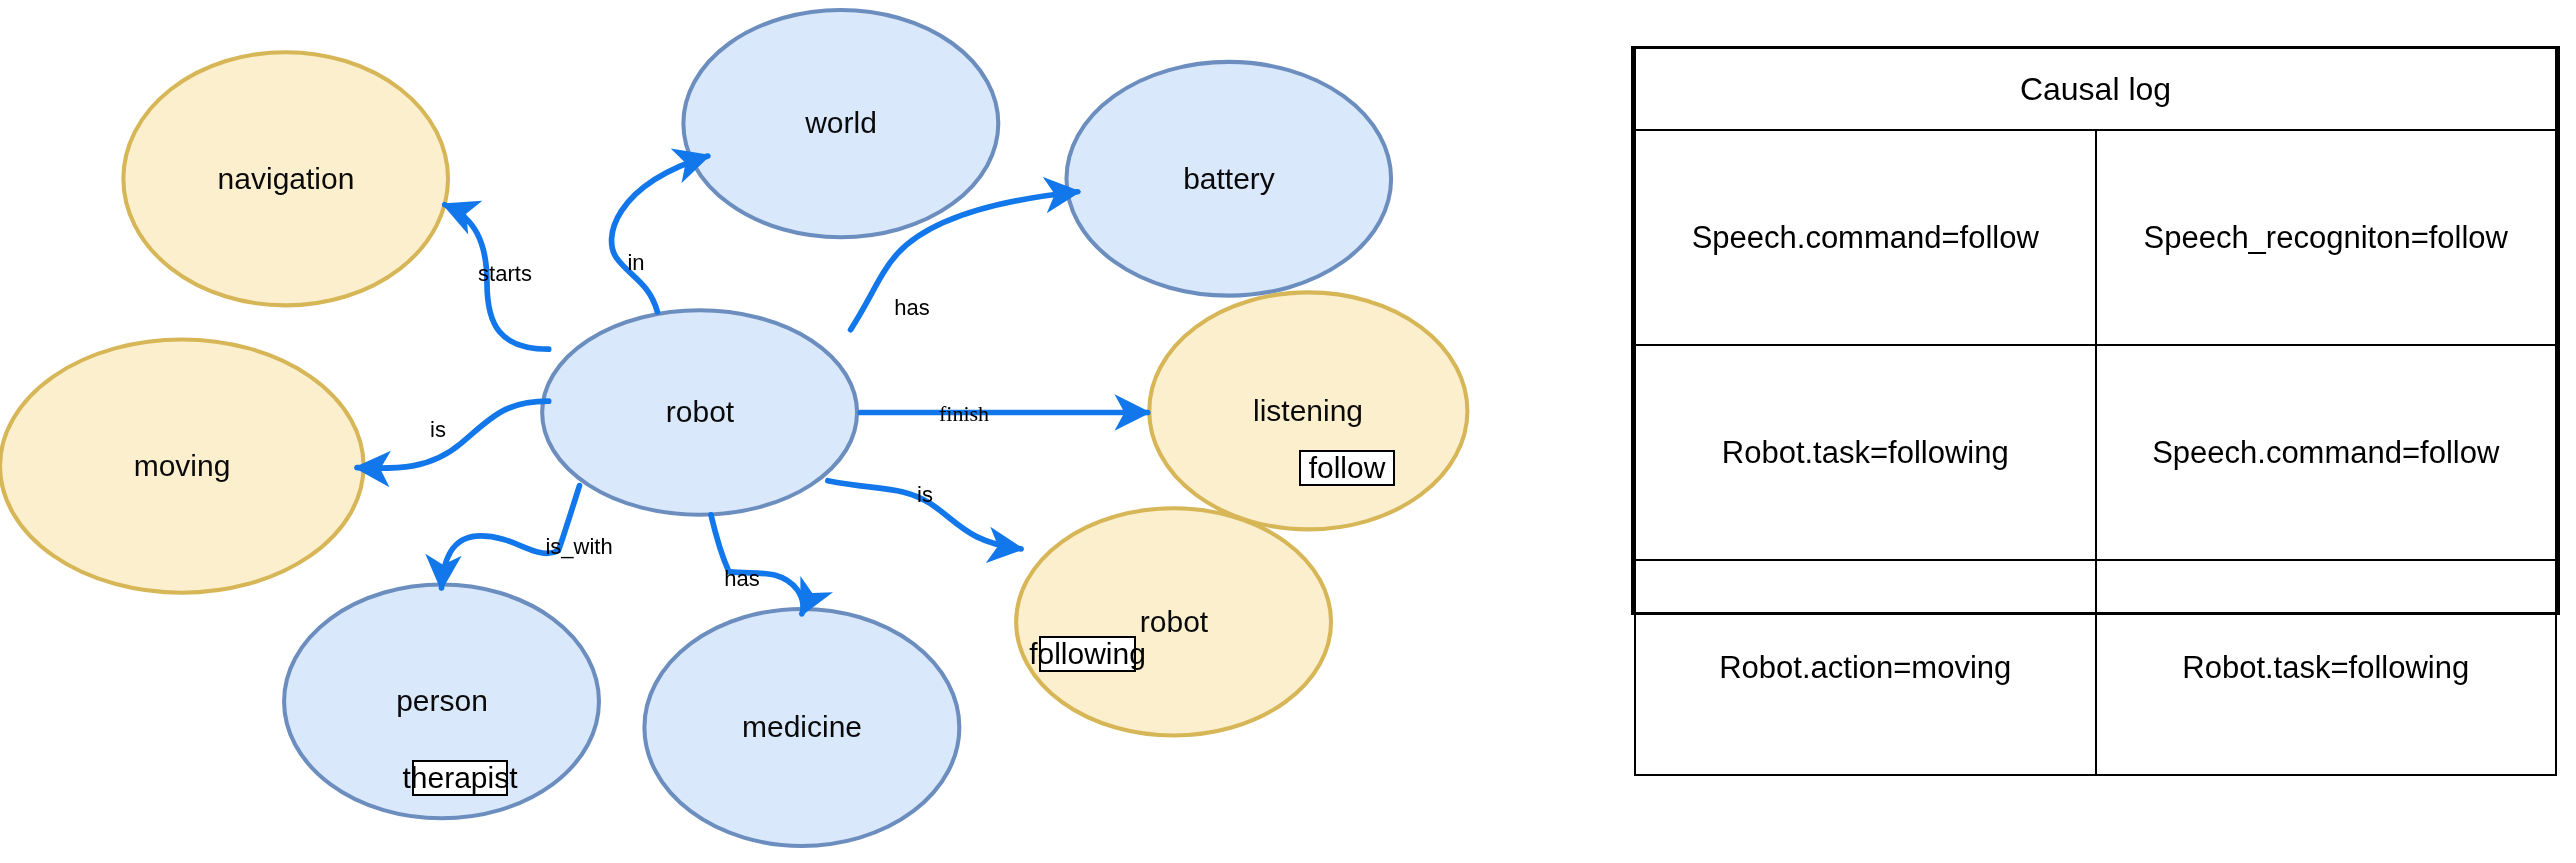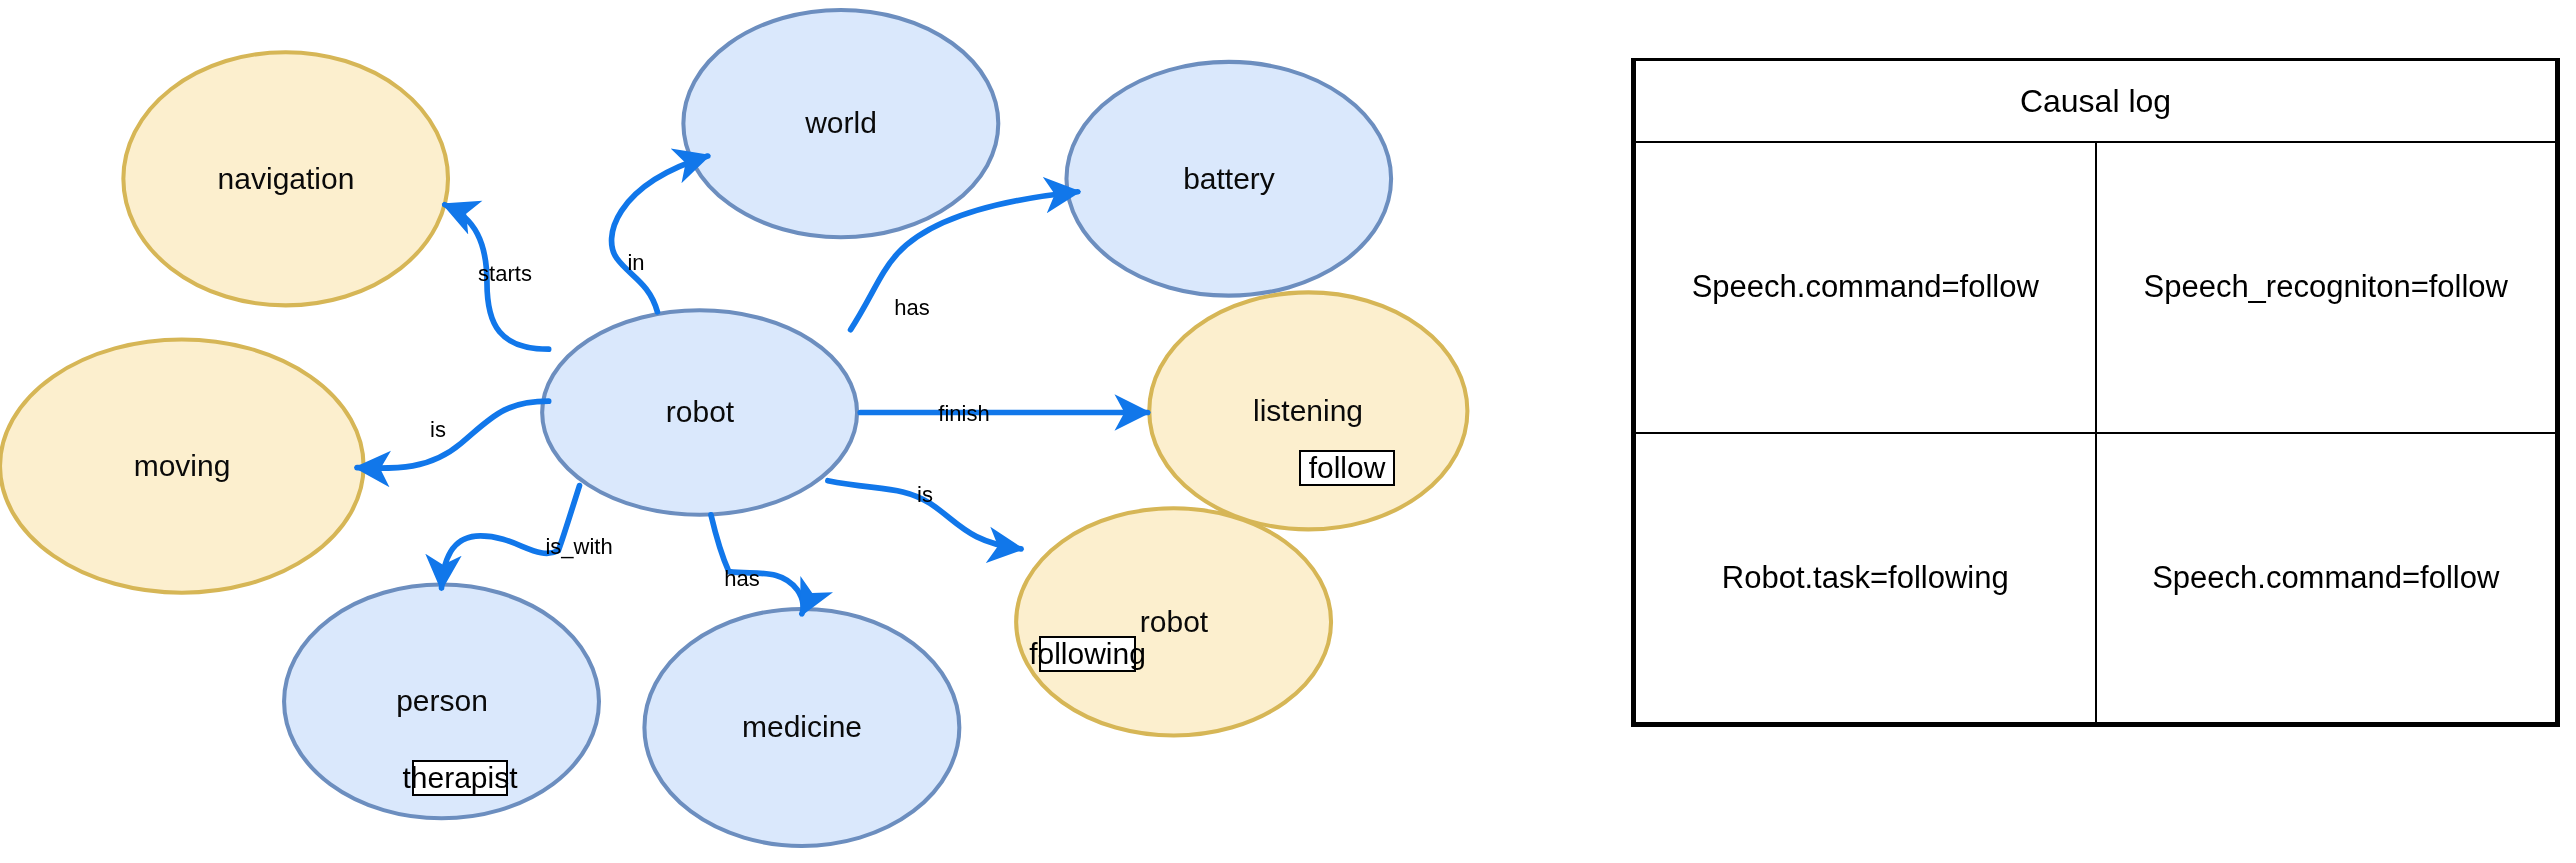--- a/index.html
+++ b/index.html
@@ -37,22 +37,22 @@
     align-items:center;
     justify-content:center;
     font-size:30px;
     color:#000;
     font-family:"Liberation Sans",sans-serif;
   }
 
   
   #causal-log{
     position:absolute;
-    left:1631px; top:58px;
-    width:929px; height:669px;
+    left:1631px; top:46px;
+    width:929px; height:569px;
     border:3.2px solid #000;
     box-sizing:border-box;
     background:#fff;
   }
   #causal-log table{
     width:100%;height:100%;
     border-collapse:collapse;
     table-layout:fixed;
   }
   #causal-log th,#causal-log td{
@@ -122,21 +122,21 @@
     <div class="node-label" style="left:700px;top:412px;">robot</div>
     <div class="node-label" style="left:1308px;top:411px;">listening</div>
     <div class="node-label" style="left:442px;top:701px;">person</div>
     <div class="node-label" style="left:802px;top:727px;">medicine</div>
     <div class="node-label" style="left:1174px;top:622px;">robot</div>
 
     <div class="edge-label" style="left:505px;top:274px;">starts</div>
     <div class="edge-label" style="left:636px;top:263px;">in</div>
     <div class="edge-label" style="left:912px;top:308px;">has</div>
     <div class="edge-label" style="left:438px;top:430px;">is</div>
-    <div class="edge-label" style="left:964px;top:414px;">finish</div>
+    <div class="edge-label" style="left:964px;top:414px;font-family:Liberation Serif, serif;">finish</div>
     <div class="edge-label" style="left:925px;top:495px;">is</div>
     <div class="edge-label" style="left:579px;top:547px;">is_with</div>
     <div class="edge-label" style="left:742px;top:579px;">has</div>
 
     <div class="attr-box" style="left:1299px;top:450px;width:96px;height:36px;">
       <span>follow</span>
     </div>
     <div class="attr-box" style="left:1039px;top:636px;width:97px;height:36px;">
       <span>following</span>
     </div>
@@ -155,18 +155,22 @@
       </thead>
       <tbody>
         <tr>
           <td>Speech.command=follow</td>
           <td>Speech_recogniton=follow</td>
         </tr>
         <tr>
           <td>Robot.task=following</td>
           <td>Speech.command=follow</td>
         </tr>
+        <tr>
+          <td>Robot.action=moving</td>
+          <td>Robot.task=following</td>
+        </tr>
       </tbody>
     </table>
   </div>
 
 </div>
 
 
 </body></html>

